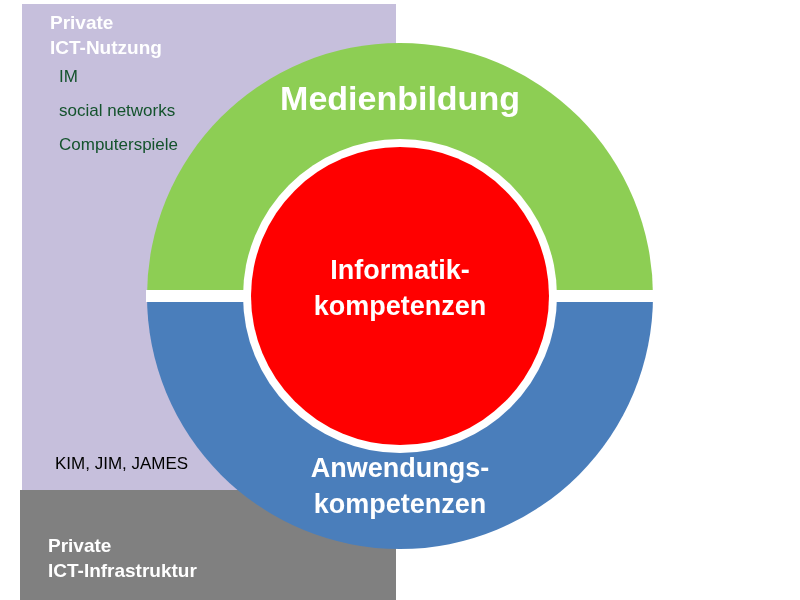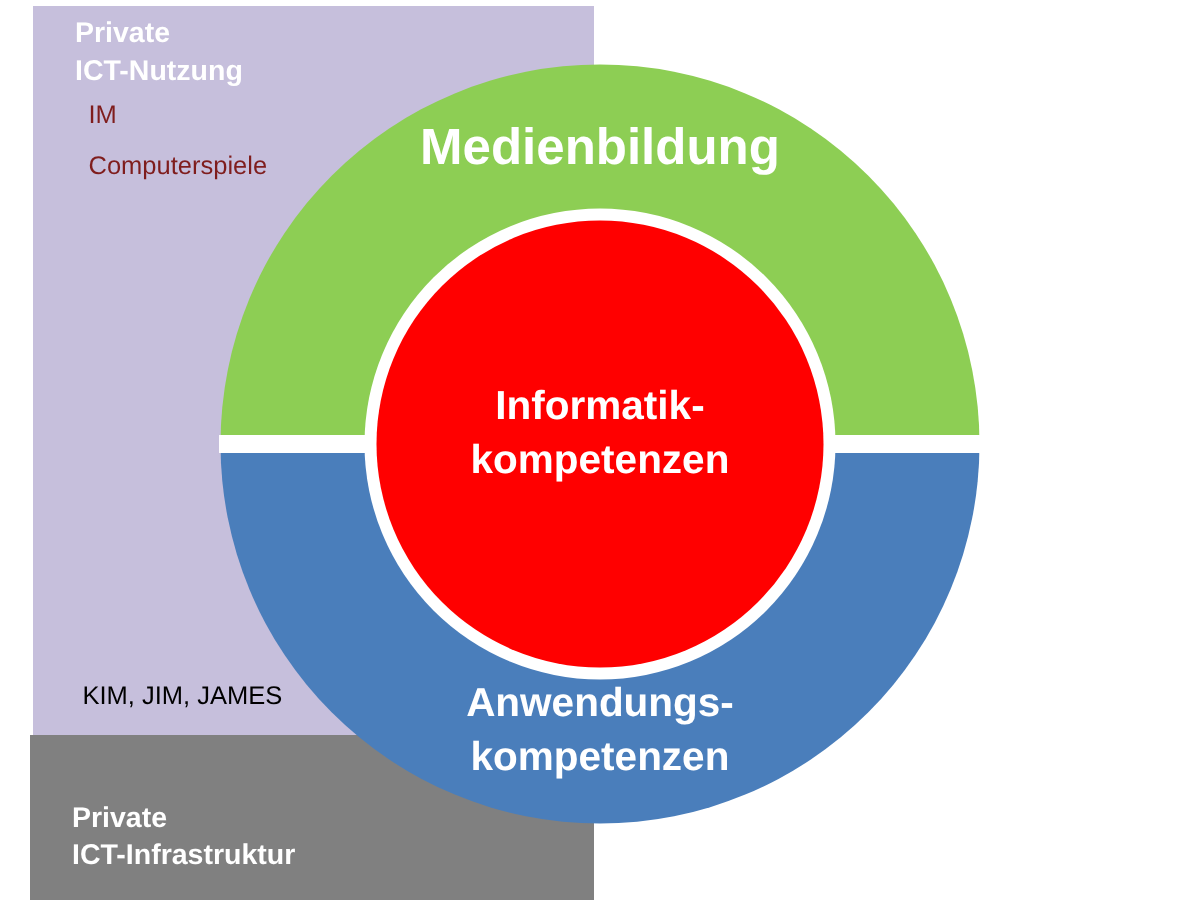--- a/index.html
+++ b/index.html
@@ -57,21 +57,21 @@
     top: 43px;
   }
 
   .usage-list {
     position: absolute;
     left: 37px;
     top: 63px;
     margin: 0;
     padding: 0;
     list-style: none;
-    color: #7f1d1d;
+    color: #14532d;
     font-size: 17px;
   }
   .usage-list li {
     margin: 0 0 14px 0;
     white-space: nowrap;
   }
   #usage-footnote {
     position: absolute;
     left: 33px;
     top: 450px;
@@ -129,20 +129,21 @@
 </head>
 <body>
 
 <div id="canvas">
 
   <div class="panel" id="panel-usage">
     <div class="panel-title" id="panel-usage-title">Private
 ICT-Nutzung</div>
     <ul class="usage-list">
       <li>IM</li>
+      <li>social networks</li>
       <li>Computerspiele</li>
     </ul>
     <div id="usage-footnote">KIM, JIM, JAMES</div>
   </div>
 
   <div id="wheel">
     <svg width="508" height="508" viewBox="0 0 508 508" xmlns="http://www.w3.org/2000/svg">
 
       <path d="M 254 254 m -253 0 a 253 253 0 0 1 506 0 Z" fill="#8dce54"></path>
 

